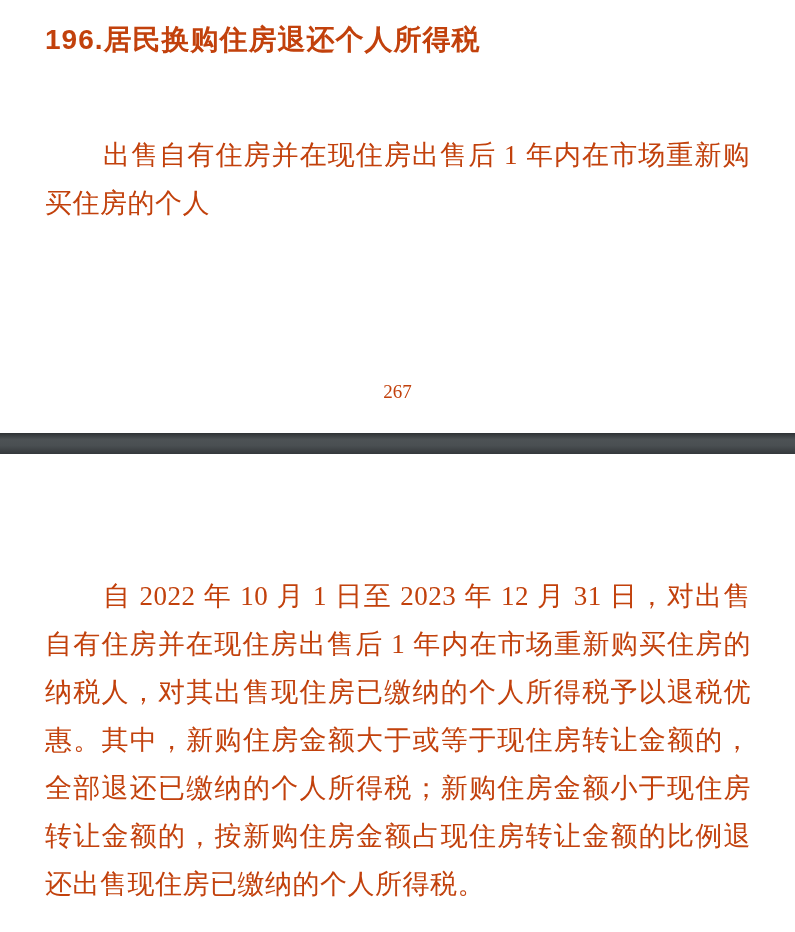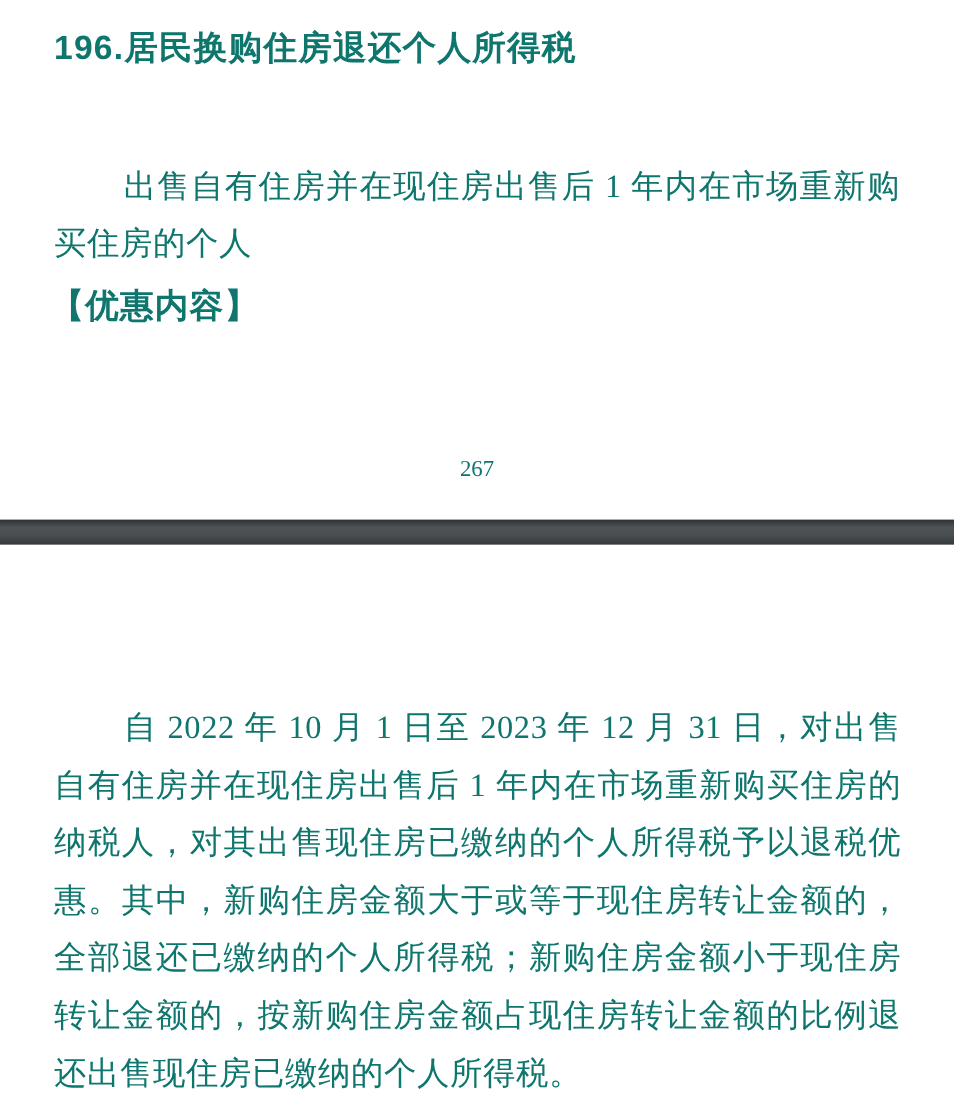--- a/index.html
+++ b/index.html
@@ -6,21 +6,21 @@
     margin: 0;
     padding: 0;
     background: #ffffff;
   }
   .doc-viewport {
     position: relative;
     width: 795px;
     height: 932px;
     background: #ffffff;
     overflow: hidden;
-    color: #0f766e;
+    color: #c2410c;
     font-family: "Liberation Serif", "DejaVu Serif", serif;
   }
   .page {
     position: absolute;
     left: 0;
     width: 795px;
     background: #ffffff;
   }
   .page-1 { top: 0; height: 433px; }
   .page-2 { top: 454px; height: 478px; }
@@ -92,24 +92,23 @@
 <body>
 
 <div class="doc-viewport">
 
   <div class="page page-1">
     <div class="item-heading">196.居民换购住房退还个人所得税</div>
 
 
     <div class="body-paragraph para-subject">出售自有住房并在现住房出售后 1 年内在市场重新购买住房的个人</div>
 
-    <div class="section-label content">【优惠内容】</div>
 
     <div class="page-number">267</div>
   </div>
 
   <div class="page-separator"></div>
 
   <div class="page page-2">
-    <div class="body-paragraph para-content" style="top: 128px;">自 2022 年 10 月 1 日至 2023 年 12 月 31 日，对出售自有住房并在现住房出售后 1 年内在市场重新购买住房的纳税人，对其出售现住房已缴纳的个人所得税予以退税优惠。其中，新购住房金额大于或等于现住房转让金额的，全部退还已缴纳的个人所得税；新购住房金额小于现住房转让金额的，按新购住房金额占现住房转让金额的比例退还出售现住房已缴纳的个人所得税。</div>
+    <div class="body-paragraph para-content" style="top: 118px;">自 2022 年 10 月 1 日至 2023 年 12 月 31 日，对出售自有住房并在现住房出售后 1 年内在市场重新购买住房的纳税人，对其出售现住房已缴纳的个人所得税予以退税优惠。其中，新购住房金额大于或等于现住房转让金额的，全部退还已缴纳的个人所得税；新购住房金额小于现住房转让金额的，按新购住房金额占现住房转让金额的比例退还出售现住房已缴纳的个人所得税。</div>
   </div>
 
 </div>
 
 </body></html>

